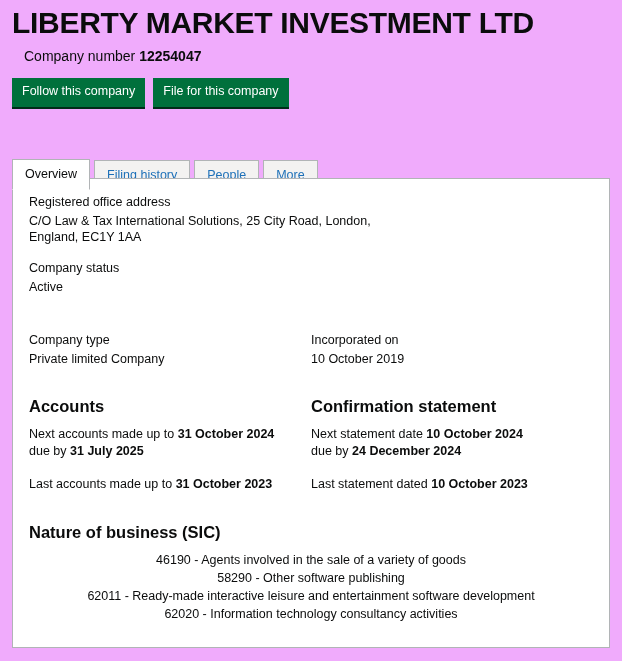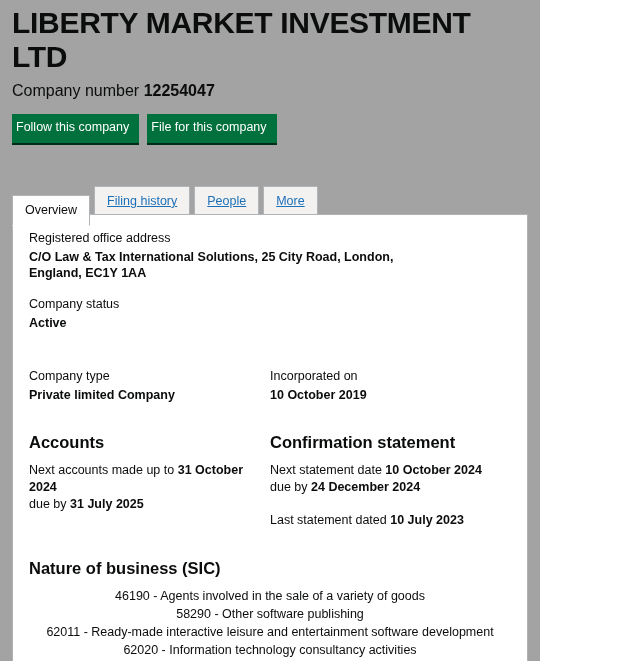--- a/index.html
+++ b/index.html
@@ -5,55 +5,55 @@
   * { box-sizing: border-box; }
   html, body {
     margin: 0;
     padding: 0;
     background: #ffffff;
     font-family: "Liberation Sans", sans-serif;
     color: #0b0c0c;
   }
   .page {
     position: relative;
-    width: 540px;
+    width: 622px;
     height: 661px;
     overflow: hidden;
-    background: #a3a3a3;
+    background: #f0abfc;
   }
   .wrap {
     padding: 0 12px;
   }
   h1.company-title {
     font-size: 30px;
     line-height: 34px;
     font-weight: bold;
     margin: 6px 0 0 0;
     letter-spacing: -0.3px;
   }
   .company-number-line {
-    font-size: 16px;
-    margin: 8px 0 0 0;
+    font-size: 14px;
+    margin: 8px 0 0 12px;
     color: #0b0c0c;
   }
   .company-number-line b { font-weight: bold; }
 
   .button-row {
     margin-top: 14px;
     display: flex;
     gap: 8px;
   }
   .gov-button {
     background: #00703c;
     color: #ffffff;
     border: none;
     border-bottom: 2px solid #002d18;
     font-family: "Liberation Sans", sans-serif;
     font-size: 12.5px;
-    padding: 7px 10px 8px 4px;
+    padding: 7px 10px 8px 10px;
     cursor: pointer;
     line-height: 1.1;
   }
 
   
   .tabs {
     margin-top: 38px;
     position: relative;
     display: flex;
     align-items: flex-end;
@@ -63,21 +63,21 @@
   .tab {
     font-size: 12.5px;
     padding: 7px 12px 8px 12px;
     background: #f3f2f1;
     border: 1px solid #b1b4b6;
     border-bottom: none;
     color: #1d70b8;
     text-decoration: underline;
     cursor: pointer;
     position: relative;
-    top: 2px;
+    top: 12px;
   }
   .tab.selected {
     background: #ffffff;
     color: #0b0c0c;
     text-decoration: none;
     border: 1px solid #b1b4b6;
     border-bottom: 1px solid #ffffff;
     top: 12px;
     z-index: 3;
     font-weight: normal;
@@ -92,21 +92,21 @@
   }
 
   .dl-block { margin: 0 0 16px 0; }
   .dt {
     font-size: 12.5px;
     color: #0b0c0c;
     margin: 0 0 4px 0;
   }
   .dd {
     font-size: 12.5px;
-    font-weight: bold;
+    font-weight: normal;
     margin: 0;
     line-height: 16px;
   }
   .two-col {
     display: flex;
     gap: 0;
   }
   .col-left { width: 50%; padding-right: 12px; }
   .col-right { width: 50%; }
 
@@ -194,30 +194,33 @@
       <div class="gap-30"></div>
 
       <div class="two-col">
         <div class="col-left">
           <div class="section-head">Accounts</div>
           <p class="small-line">
             <span>Next accounts made up to </span><b>31 October 2024</b><br>
             <span>due by </span><b>31 July 2025</b>
           </p>
           <div class="gap-16"></div>
+          <p class="small-line">
+            <span>Last accounts made up to </span><b>31 October 2023</b>
+          </p>
         </div>
         <div class="col-right">
           <div class="section-head">Confirmation statement</div>
           <p class="small-line">
             <span>Next statement date </span><b>10 October 2024</b><br>
             <span>due by </span><b>24 December 2024</b>
           </p>
           <div class="gap-16"></div>
           <p class="small-line">
-            <span>Last statement dated </span><b>10 July 2023</b>
+            <span>Last statement dated </span><b>10 October 2023</b>
           </p>
         </div>
       </div>
 
       <div class="gap-30"></div>
 
       <div>
         <div class="section-head">Nature of business (SIC)</div>
         <ul class="sic-list">
           <li>46190 - Agents involved in the sale of a variety of goods</li>

